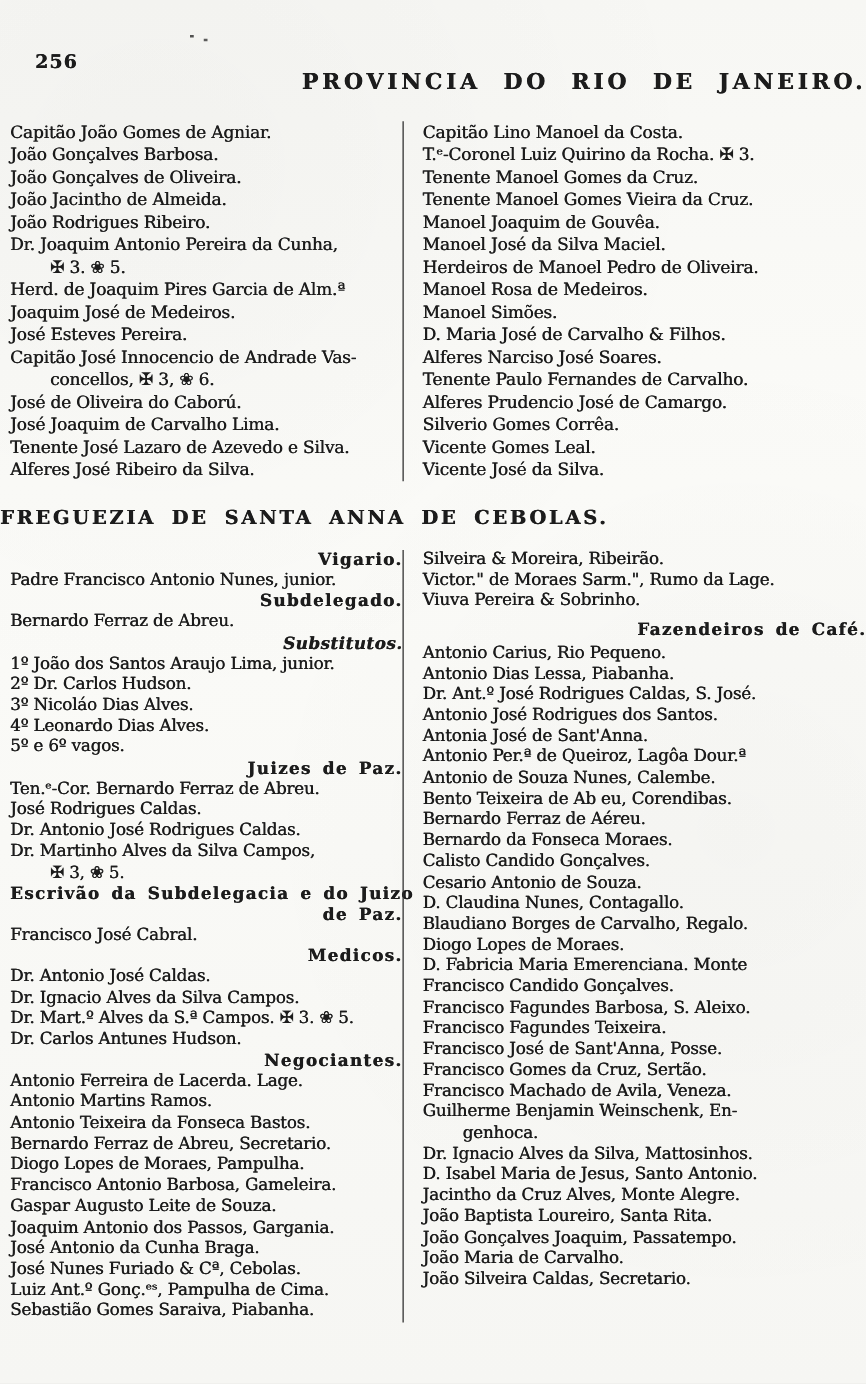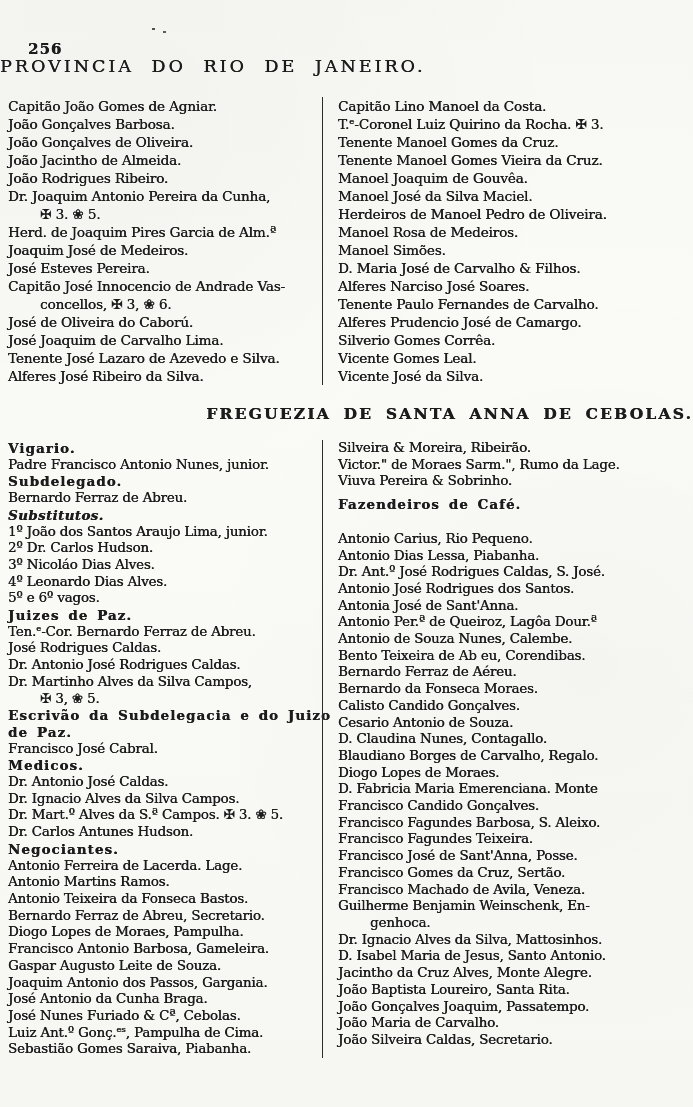--- a/index.html
+++ b/index.html
@@ -17,47 +17,47 @@
   }
   .ink{ text-shadow:0.35px 0 0 currentColor; }
 
   
   .header{position:relative;padding-top:56px;height:28px;}
   .page-number{
     position:absolute;left:28px;top:40px;
     font-size:15px;font-weight:bold;letter-spacing:1px;
   }
   .page-title{
-    text-align:left;font-size:17.5px;font-weight:normal;
+    text-align:right;font-size:17.5px;font-weight:bold;
     letter-spacing:3px;word-spacing:9px;
   }
 
   
   .section{display:flex;margin-top:13px;}
   .col-left{width:322px;padding-left:8px;box-sizing:border-box;}
   .col-right{flex:1;border-left:1.6px solid #2b2b2b;padding-left:15px;}
 
   .line{white-space:nowrap;letter-spacing:-0.15px;}
   .s1 .line{font-size:13.6px;line-height:18px;}
   .s2 .line{font-size:13.4px;line-height:16.7px;}
   .item.entry .line.cont{padding-left:32px;}
 
   .item.heading .line,
   .item.heading-italic .line{
-    text-align:left;font-weight:bold;
+    text-align:right;font-weight:bold;
     letter-spacing:1.1px;word-spacing:3px;
     padding-left:0;
   }
   .item.heading-italic .line{font-style:italic;letter-spacing:0.4px;}
-  .col-right .item.heading{margin-top:6px;margin-bottom:18px;}
+  .col-right .item.heading{margin-top:6px;margin-bottom:2px;}
 
   
   .freguezia-heading{
     margin-top:19px;margin-bottom:17px;
-    text-align:right;font-size:15.5px;font-weight:bold;
+    text-align:left;font-size:15.5px;font-weight:bold;
     letter-spacing:2.2px;word-spacing:5px;
   }
 
   
   .specks{
     position:absolute;left:152px;top:28px;width:3px;height:2px;background:rgba(40,40,40,.8);
     box-shadow:
       11px 3px 0 0 rgba(40,40,40,.75),
       178px -24px 0 -1px rgba(60,60,60,.6),
       -82px 1px 0 -1px rgba(60,60,60,.55),

